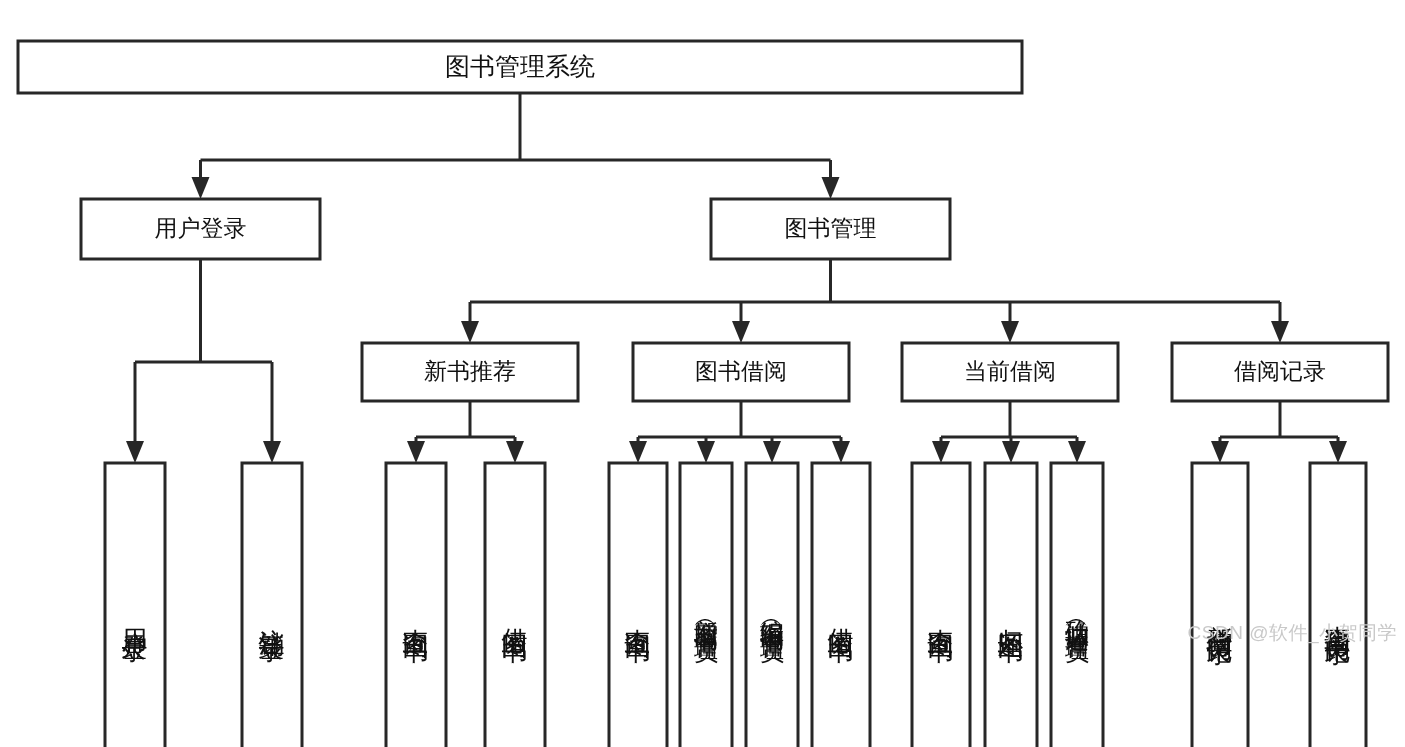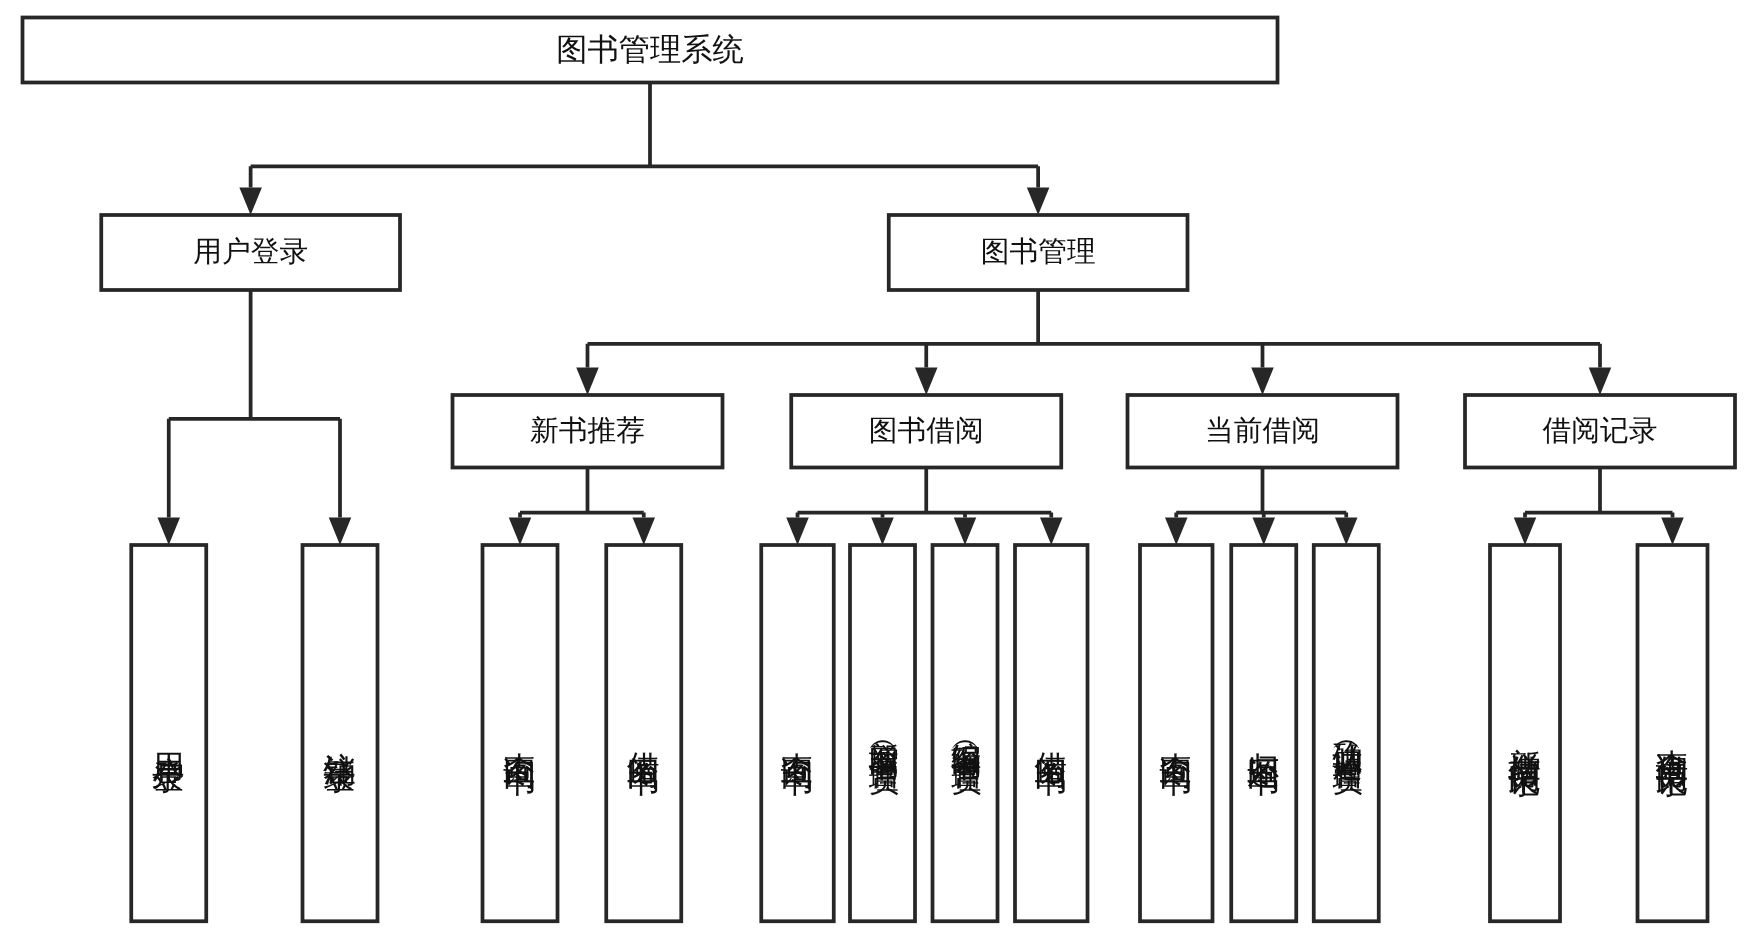--- a/index.html
+++ b/index.html
@@ -11,20 +11,21 @@
     width: 1405px;
     height: 747px;
     font-family: "Liberation Sans", "DejaVu Sans", sans-serif;
     overflow: hidden;
     position: relative;
   }
   #diagram-root {
     position: relative;
     width: 1405px;
     height: 623px;
+    margin-top: 27px;
   }
   svg#tree-svg {
     position: absolute;
     top: 0;
     left: 0;
     width: 1405px;
     height: 747px;
     display: block;
   }
   .node-rect {
@@ -234,14 +235,15 @@
       <div class="vlabel" style="left: 680px; top: 436px; width: 52px; height: 301px; font-size: 24px;">新增图书（管理员）</div>
       <div class="vlabel" style="left: 746px; top: 436px; width: 52px; height: 301px; font-size: 24px;">编辑图书（管理员）</div>
       <div class="vlabel" style="left: 812px; top: 436px; width: 58px; height: 301px; font-size: 26px;">借阅图书</div>
       <div class="vlabel" style="left: 912px; top: 436px; width: 58px; height: 301px; font-size: 26px;">查询图书</div>
       <div class="vlabel" style="left: 985px; top: 436px; width: 52px; height: 301px; font-size: 26px;">归还图书</div>
       <div class="vlabel" style="left: 1051px; top: 436px; width: 52px; height: 301px; font-size: 24px;">确认归还（管理员）</div>
       <div class="vlabel" style="left: 1192px; top: 436px; width: 56px; height: 301px; font-size: 26px;">新增借阅记录</div>
       <div class="vlabel" style="left: 1310px; top: 436px; width: 56px; height: 301px; font-size: 26px;">查询借阅记录</div>
     </div>
 
+  <div class="watermark">CSDN @软件_小贺同学</div>
 
 </div>
 
 </body></html>

